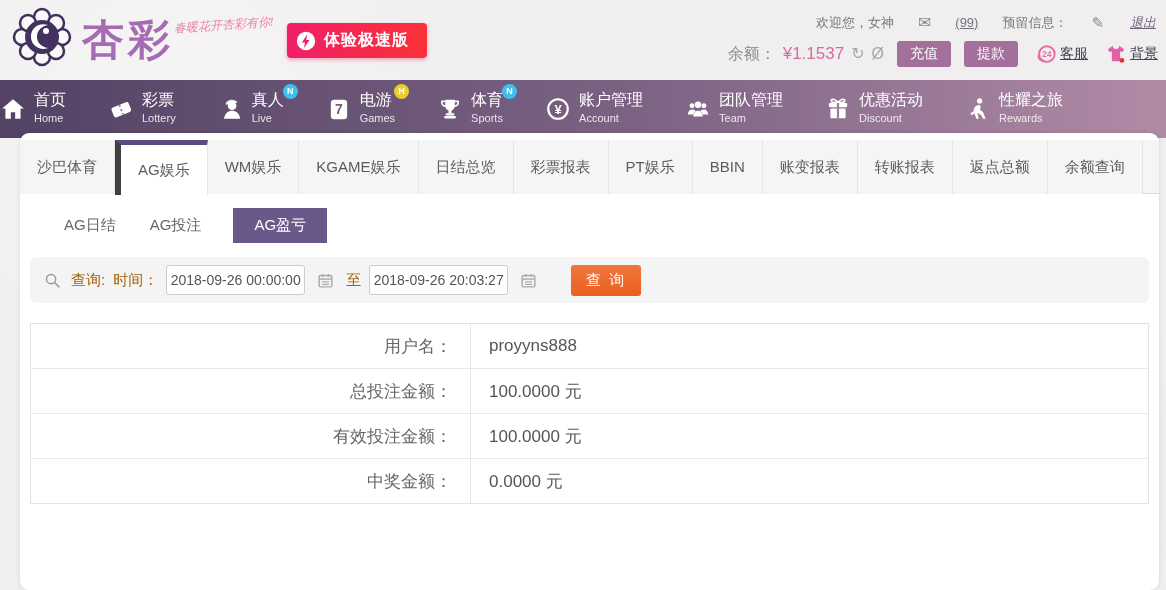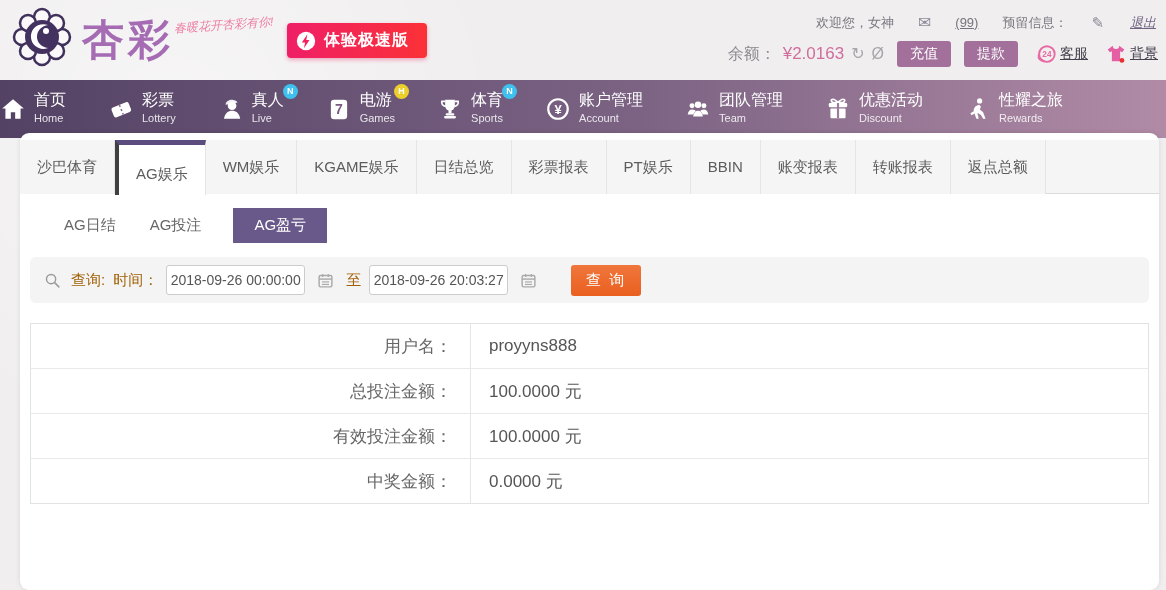--- a/index.html
+++ b/index.html
@@ -87,22 +87,22 @@
     border-radius:9px;
   }
   .tabs { display:flex; height:54px; background:#f6f5f5; border-bottom:1px solid #dcdbdb; align-items:flex-start; }
   .tab {
     height:54px; line-height:54px; padding:0 17px;
     font-size:15px; color:#5c5c5c; cursor:pointer;
     border-right:1px solid #e6e5e5; background:#f6f5f5;
   }
   .tab.active {
     background:#fff; border-top:5px solid #5c4b7d;
-    height:55px; line-height:58px; margin-bottom:-1px;
-    border-left:4px solid #404040; position:relative; z-index:2;text-align:right;
+    height:55px; line-height:49px; margin-bottom:-1px;
+    border-left:6px solid #404040; position:relative; z-index:2;text-align:right;
   }
   .tabs .filler { flex:1; height:54px; }
 
   .subtabs { display:flex; align-items:center; gap:30px; margin:14px 0 0 42px; }
   .subtab { font-size:15px; color:#666; padding:8px 2px; cursor:pointer; }
   .subtab.active { background:#69598a; color:#fff; padding:8px 21px; }
 
   .querybar {
     margin:14px 10px 0; height:46px; background:#f5f4f4; border-radius:6px;
     display:flex; align-items:center; padding:0 14px; gap:8px;
@@ -165,21 +165,21 @@
       <span>欢迎您，女神</span>
       <span class="mail-ico">✉</span>
       <span class="msg-count">(99)</span>
       <span>预留信息：</span>
       <span class="edit-ico">✎</span>
       <span class="logout-link">退出</span>
     </div>
 
     <div class="balance-row">
       <span class="balance-label">余额：</span>
-      <span class="balance-amount">¥2.0163</span>
+      <span class="balance-amount">¥1.1537</span>
       <span class="mini-ico">↻</span>
       <span class="mini-ico">Ø</span>
       <button class="pill-btn">充值</button>
       <button class="pill-btn">提款</button>
       <span class="hdr-link">
         <svg width="22" height="22" viewBox="0 0 24 24">
           <circle cx="13" cy="12" r="8.5" fill="none" stroke="#e76aa2" stroke-width="2"></circle>
           <path d="M4 13c-1 4 2 7 6 7" fill="none" stroke="#e76aa2" stroke-width="2" stroke-linecap="round"></path>
           <text x="13" y="15.5" font-size="9" font-weight="bold" fill="#e76aa2" text-anchor="middle">24</text>
         </svg>
@@ -319,20 +319,21 @@
       <span class="tab active">AG娱乐</span>
       <span class="tab">WM娱乐</span>
       <span class="tab">KGAME娱乐</span>
       <span class="tab">日结总览</span>
       <span class="tab">彩票报表</span>
       <span class="tab">PT娱乐</span>
       <span class="tab">BBIN</span>
       <span class="tab">账变报表</span>
       <span class="tab">转账报表</span>
       <span class="tab">返点总额</span>
+      <span class="tab">余额查询</span>
       <span class="filler"></span>
     </div>
 
     <div class="subtabs">
       <span class="subtab">AG日结</span>
       <span class="subtab">AG投注</span>
       <span class="subtab active">AG盈亏</span>
     </div>
 
     <div class="querybar">

